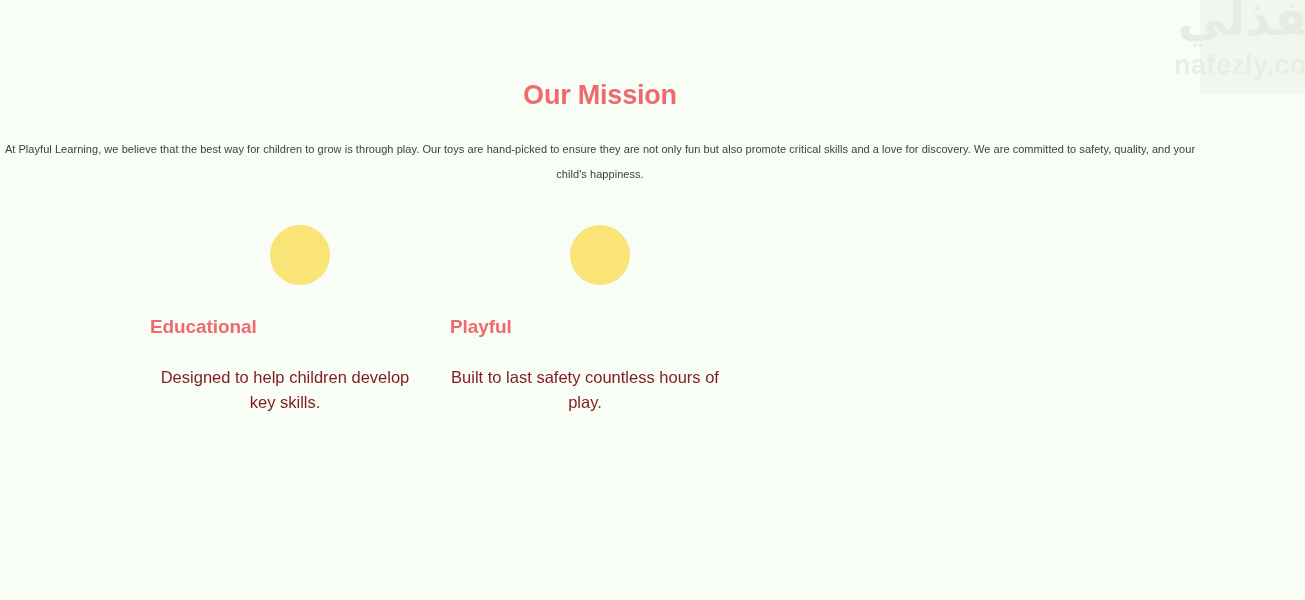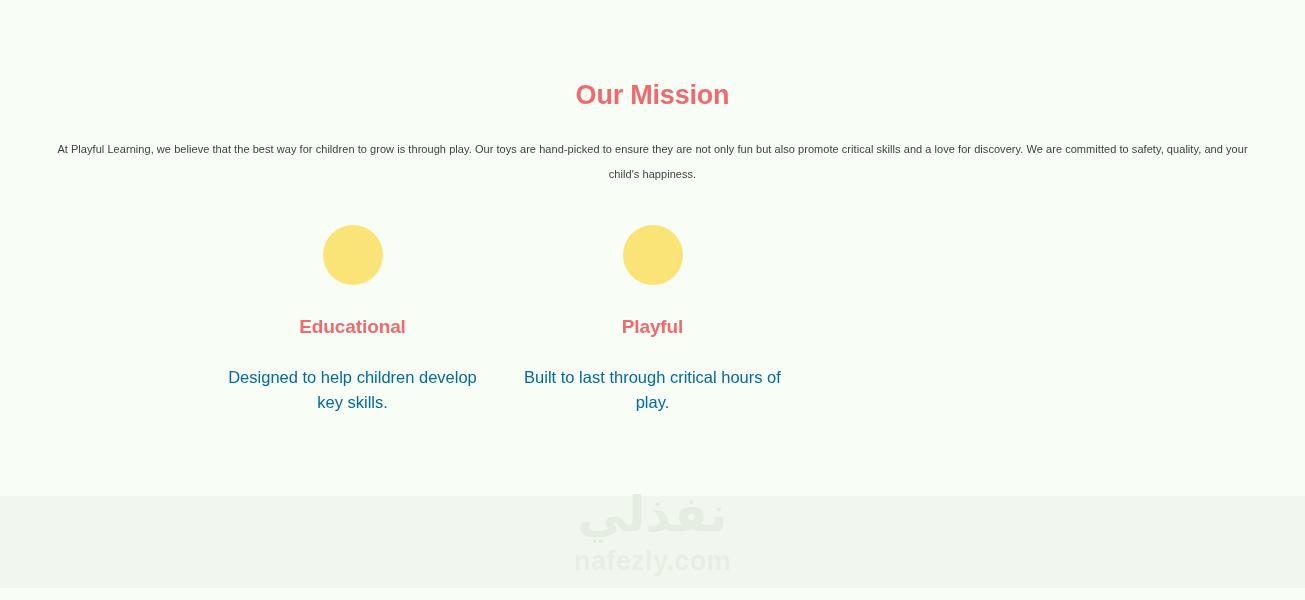--- a/index.html
+++ b/index.html
@@ -12,21 +12,21 @@
     overflow: hidden;
     font-family: "Liberation Sans", "DejaVu Sans", sans-serif;
     background: #f8fdf6;
   }
   .page {
     position: relative;
     width: 1305px;
     height: 588px;
     background: #f8fdf6;
     display: flex;
-    flex-direction: column;
+    flex-direction: row;
   }
   .mission-section {
     position: relative;
     width: 1305px;
     height: 506px;
     background: #f8fdf6;
     box-sizing: border-box;
     padding-top: 80px;
   }
   .content {
@@ -53,42 +53,42 @@
   .features {
     display: flex;
     width: 900px;
     margin: 38px auto 0 auto;
   }
   .feature {
     width: 300px;
     text-align: center;
     display: flex;
     flex-direction: column;
-    align-items: center;
+    align-items: flex-start;
   }
   .feature-icon {
     width: 60px;
     height: 60px;
     border-radius: 50%;
     background: #fbe477;
     display: block;
     margin: 0 auto;
   }
   .feature-title {
     font-size: 19px;
     font-weight: bold;
     color: #ef6a6e;
     margin: 31px 0 0 0;
     line-height: 1.2;
     letter-spacing: -0.1px;
   }
   .feature-desc {
     font-size: 16.5px;
     line-height: 25px;
-    color: #0369a1;
+    color: #7f1d1d;
     margin: 26px 0 0 0;
     max-width: 270px;
   }
   .footer-band {
     position: relative;
     width: 1305px;
     height: 94px;
     background: #f1f7ee;
     display: flex;
     align-items: center;
@@ -138,21 +138,21 @@
         <div class="feature">
           <span class="feature-icon"></span>
           <h3 class="feature-title">Educational</h3>
           <p class="feature-desc">Designed to help children develop key skills.</p>
         </div>
 
 
         <div class="feature">
           <span class="feature-icon"></span>
           <h3 class="feature-title">Playful</h3>
-          <p class="feature-desc">Built to last through critical hours of play.</p>
+          <p class="feature-desc">Built to last safety countless hours of play.</p>
         </div>
 
       </div>
     </div>
   </section>
 
   <footer class="footer-band">
     <div class="watermark">
       <div class="watermark-ar">نفذلي</div>
       <div class="watermark-latin">nafezly.com</div>

